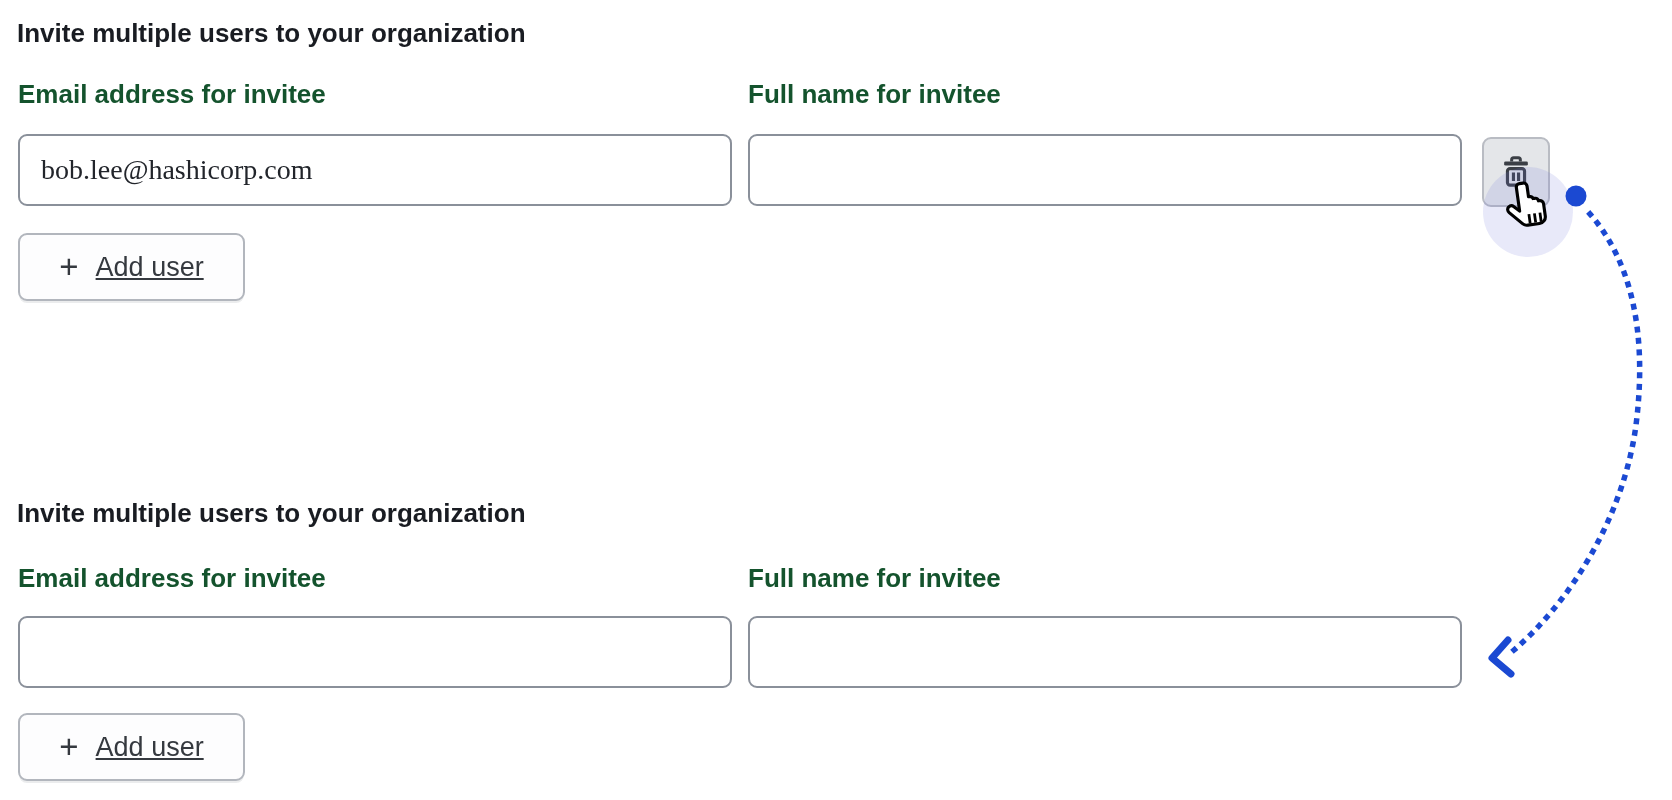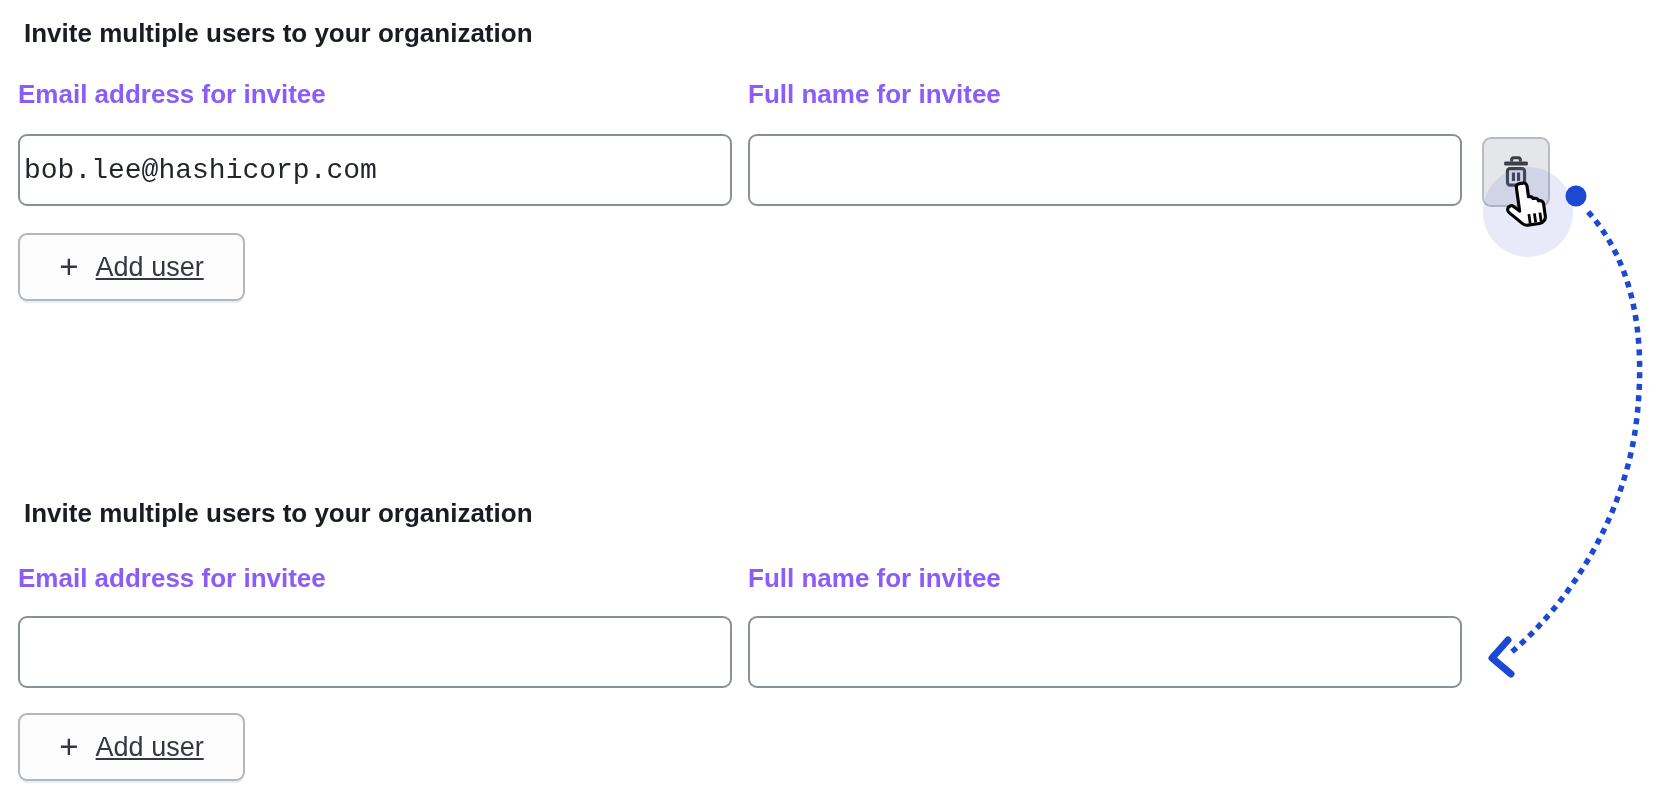--- a/index.html
+++ b/index.html
@@ -3,31 +3,31 @@
 <meta charset="utf-8">
 <style>
   html,body{margin:0;padding:0;background:#fff;}
   body{
     width:1672px;height:800px;position:relative;overflow:hidden;
     font-family:"Liberation Sans", sans-serif;color:#1d2128;
   }
   .abs{position:absolute;}
   .section-title{
     font-size:26px;font-weight:700;line-height:34px;color:#191c22;
-    left:17px;white-space:nowrap;margin-left:7px;
+    left:17px;white-space:nowrap;
   }
   .field-label{
-    font-size:26px;font-weight:600;line-height:34px;color:#8b5cf6;
+    font-size:26px;font-weight:600;line-height:34px;color:#14532d;
     white-space:nowrap;
   }
   .text-input{
     box-sizing:border-box;width:714px;height:72px;
     border:2px solid #8a909a;border-radius:9px;background:#fff;
-    font-family:Liberation Mono, monospace;
-    font-size:28px;color:#22252b;padding:0 4px;outline:none;
+    font-family:Liberation Serif, serif;
+    font-size:28px;color:#22252b;padding:0 21px;outline:none;
   }
   .delete-btn{
     box-sizing:border-box;width:68px;height:70px;
     border:2px solid #b9bcc3;border-radius:9px;background:#e4e6e9;
     display:flex;align-items:center;justify-content:center;
     padding:0;cursor:pointer;
   }
   .add-btn{
     box-sizing:border-box;width:227px;height:68px;
     border:2px solid #b2b6bd;border-radius:9px;background:#fdfdfe;

